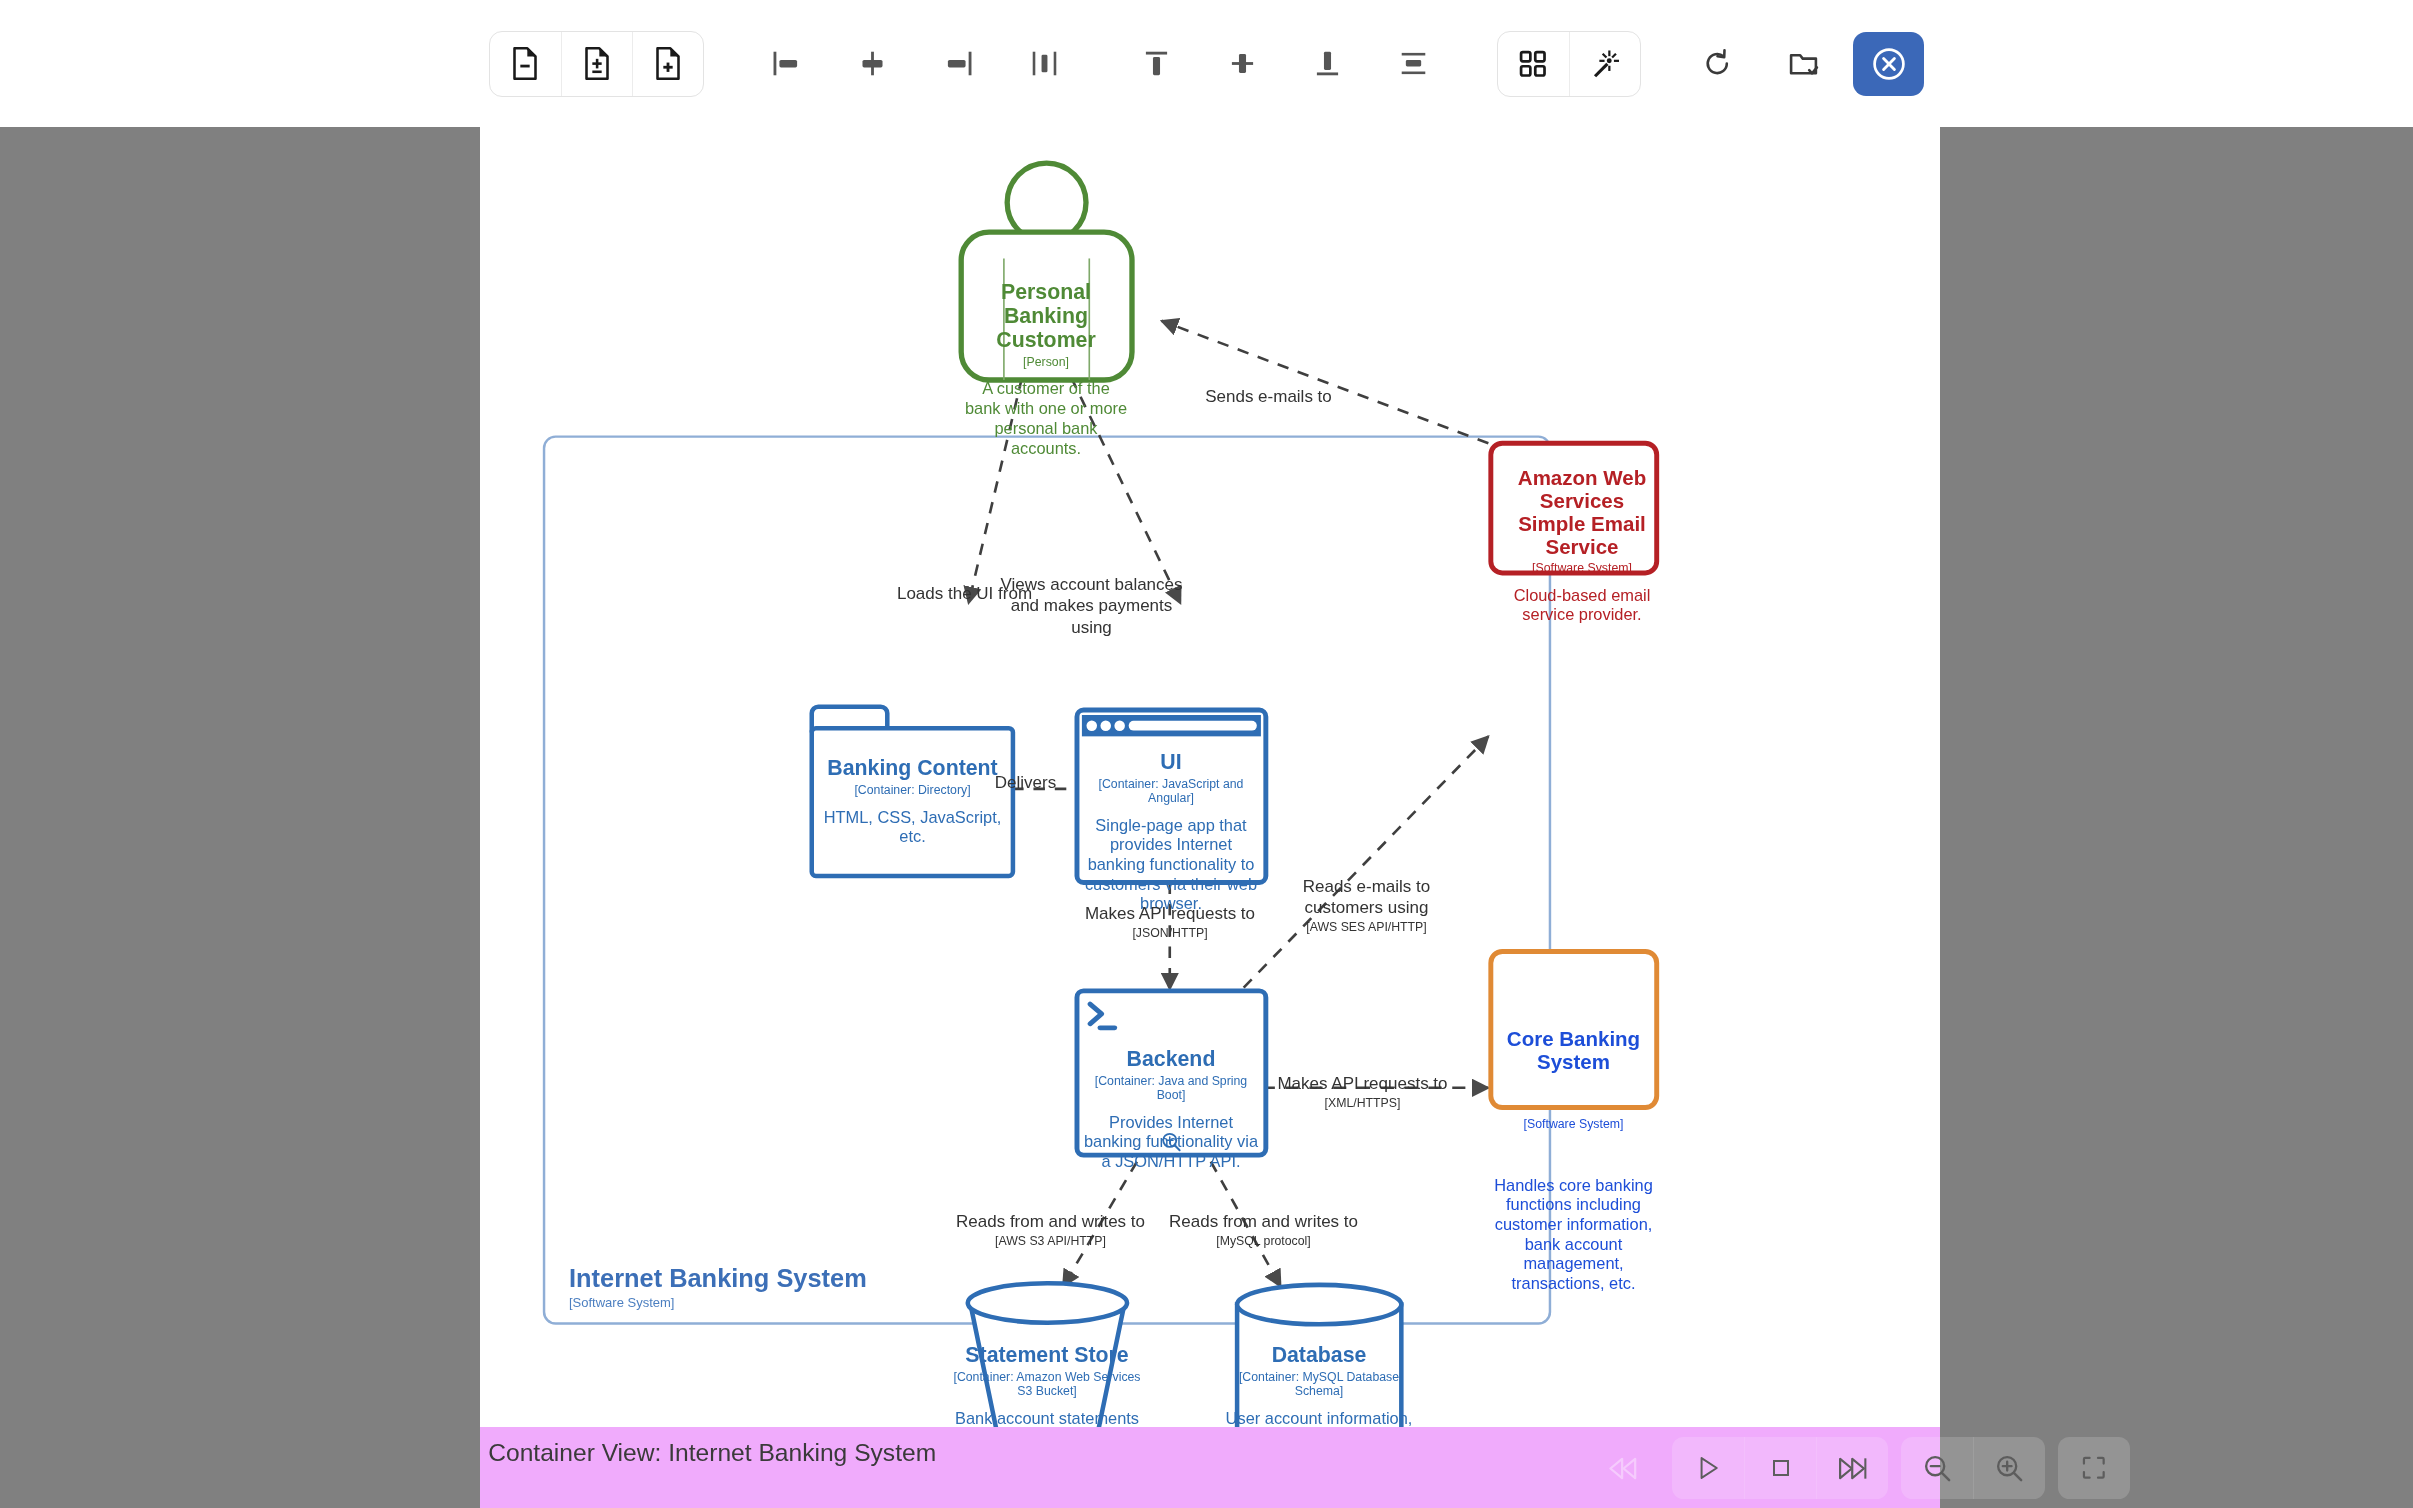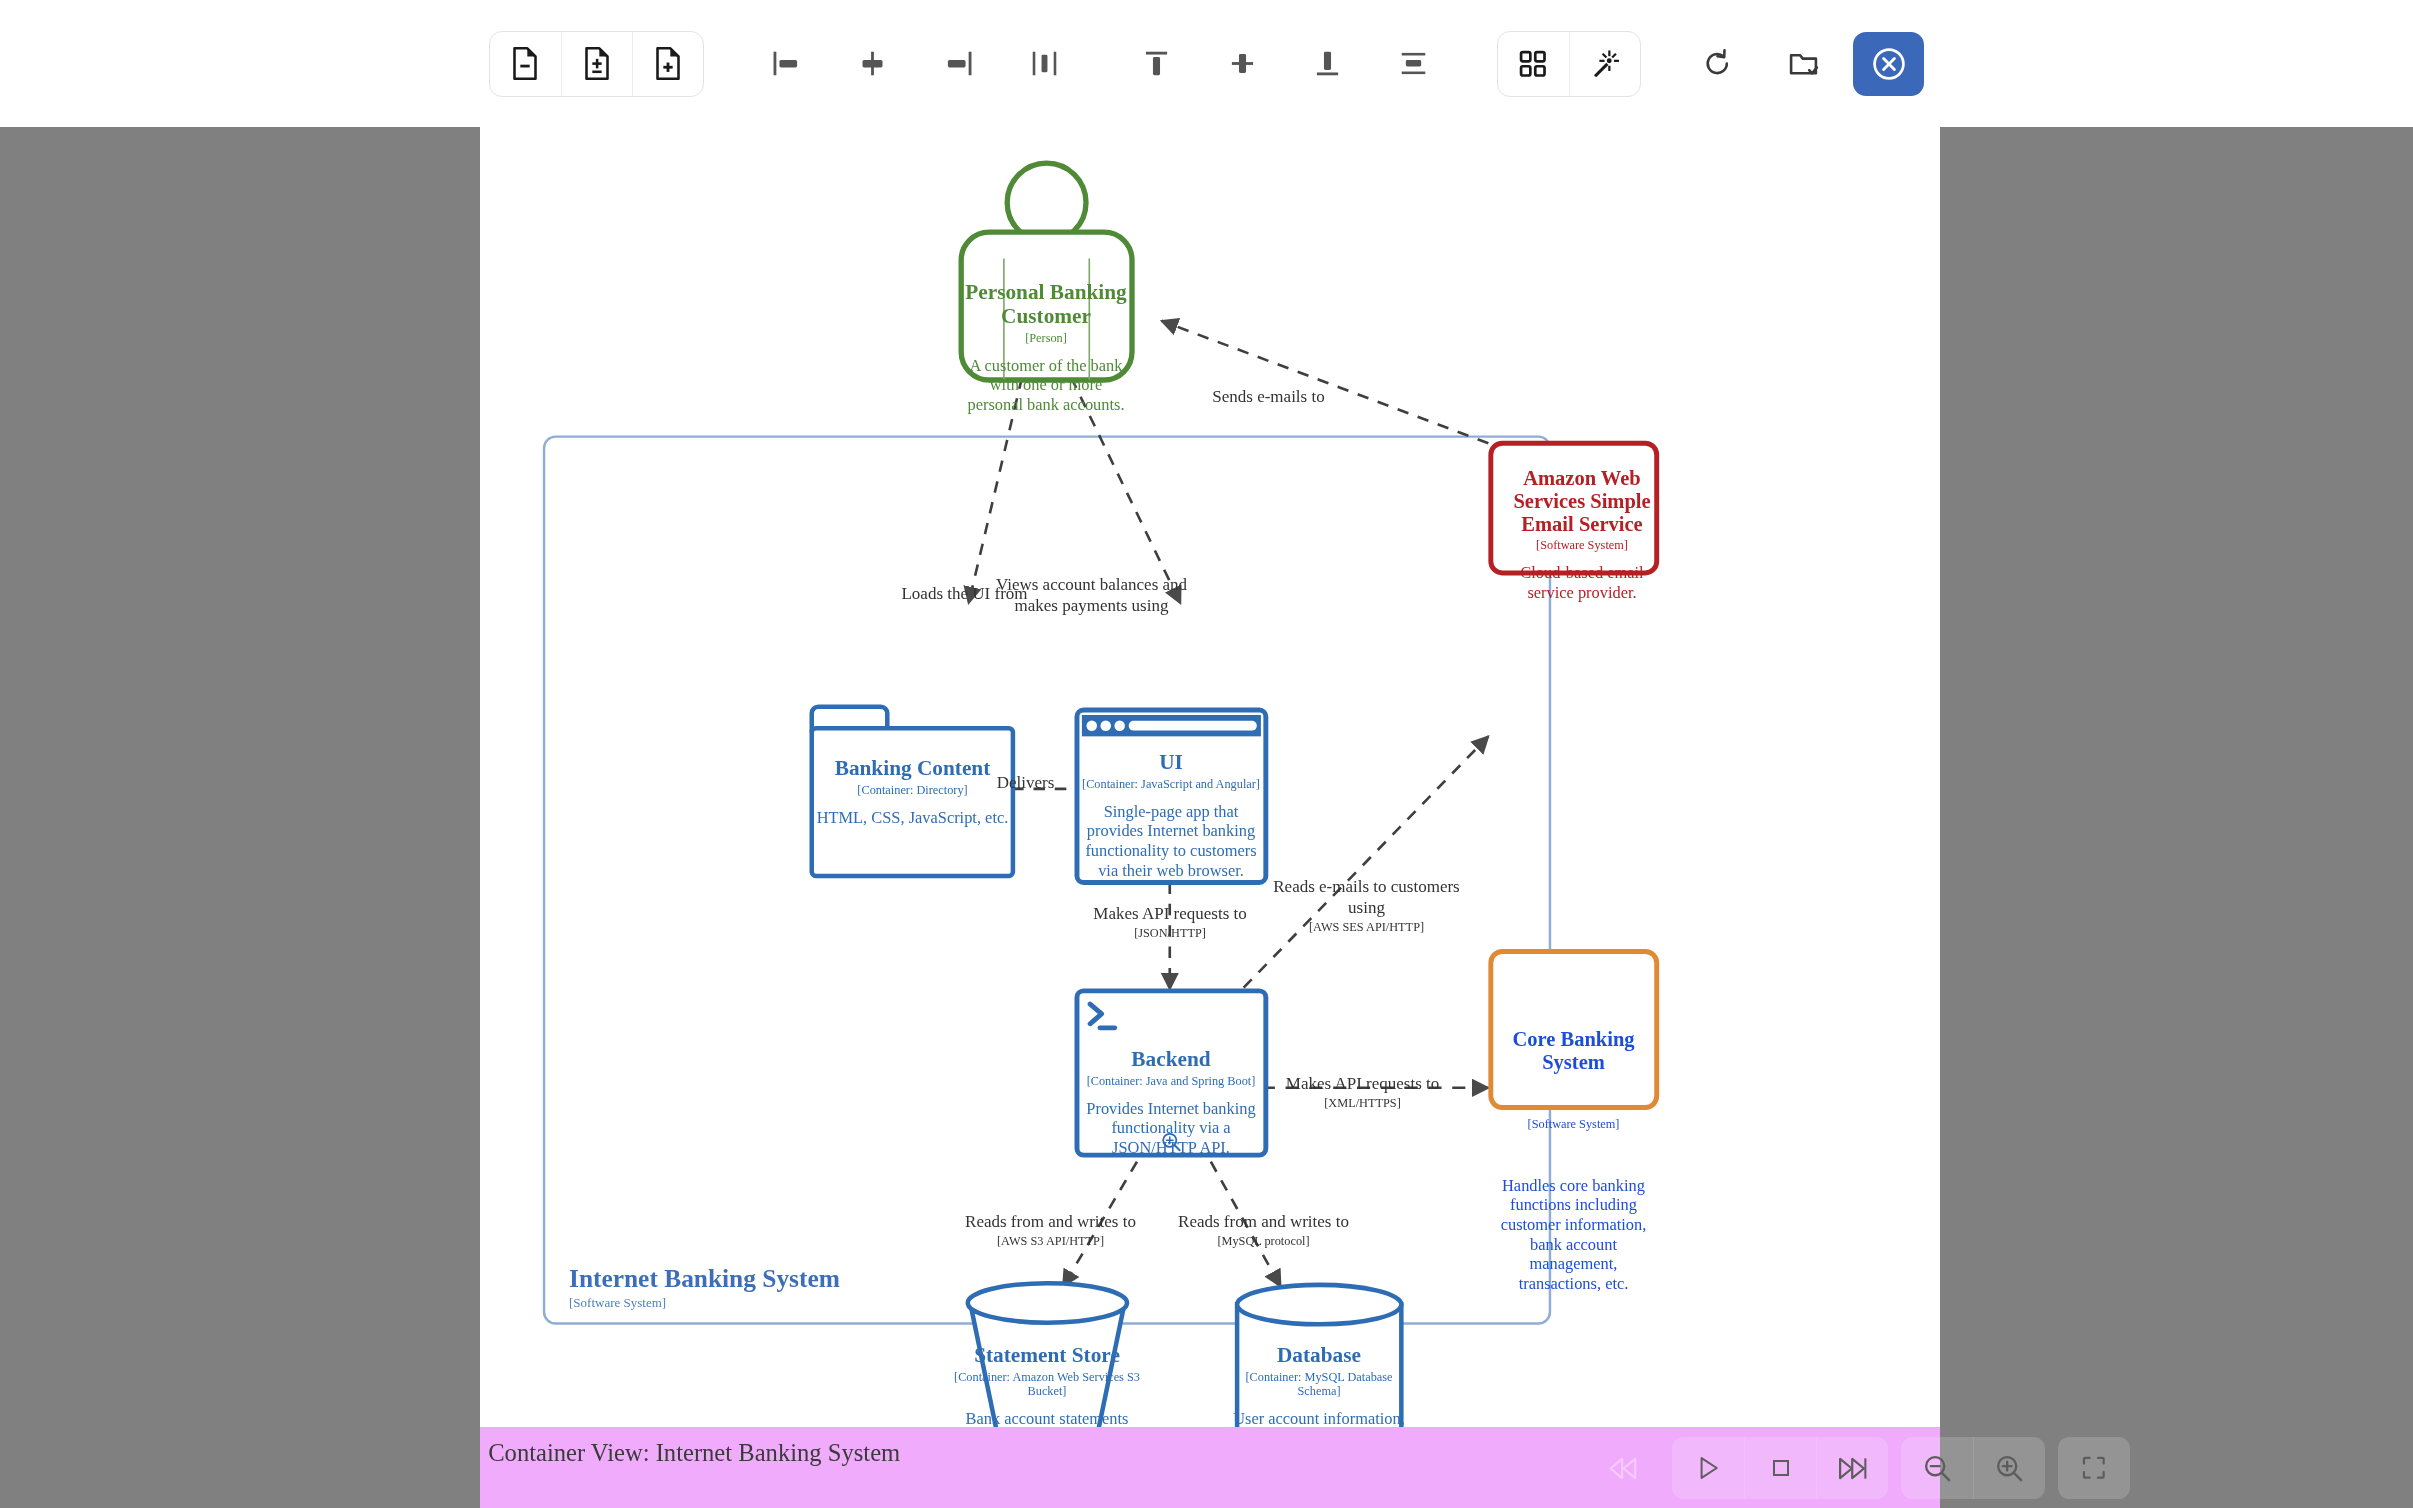--- a/index.html
+++ b/index.html
@@ -3,21 +3,21 @@
 <meta charset="utf-8">
 <style>
   * { box-sizing: border-box; }
   html, body {
     margin: 0; padding: 0;
     width: 2413px; height: 1509px;
     overflow: hidden;
     font-family: "Liberation Sans", sans-serif;
     background: #808080;
   }
-  #root { position: relative; width: 2148px; height: 1509px; font-family: Liberation Serif, serif; }
+  #root { position: relative; width: 2148px; height: 1509px; }
 
   
   .toolbar {
     position: absolute; left: 0; top: 0; width: 2413px; height: 127px;
     background: #ffffff;
     display: flex; align-items: center; justify-content: center;
     gap: 0px;
   }
   .tb-inner { display: flex; align-items: center; gap: 14.8px; }
   .tb-group {

